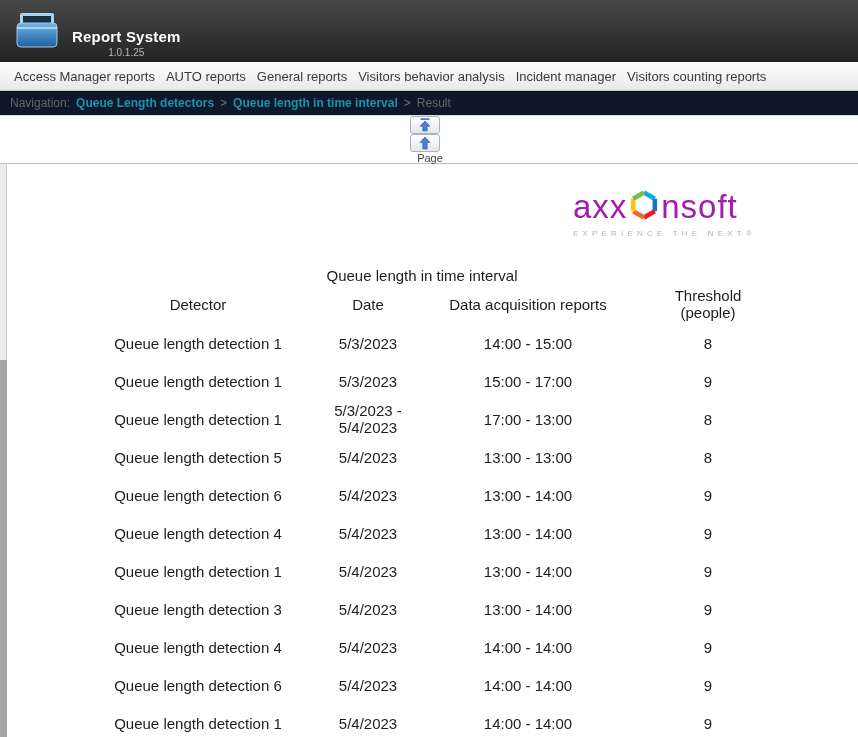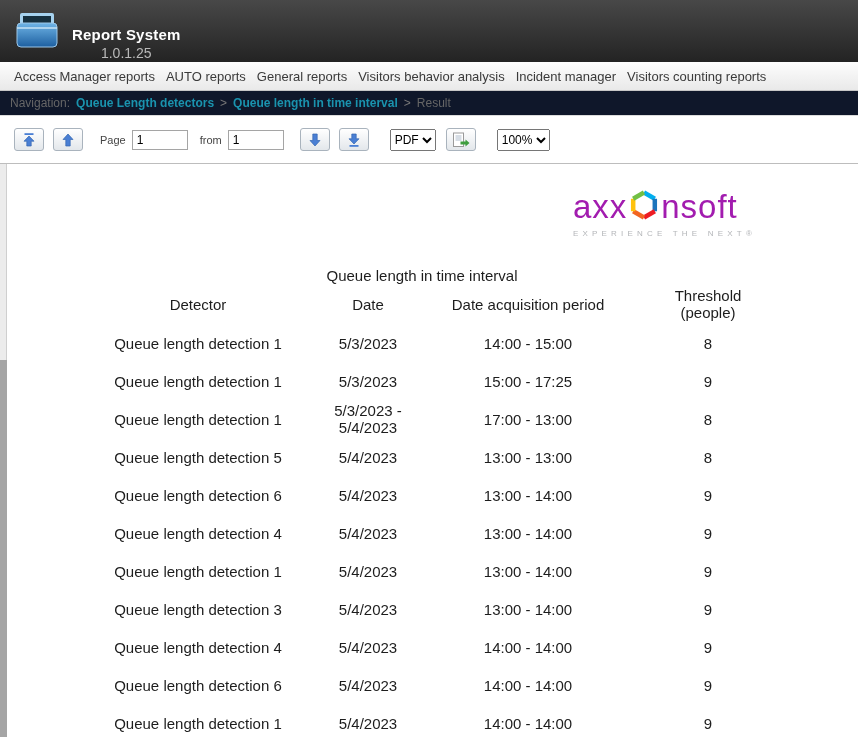--- a/index.html
+++ b/index.html
@@ -5,39 +5,39 @@
   * { box-sizing: border-box; margin: 0; padding: 0; }
   html,body { width:858px; height:737px; overflow:hidden; }
   body { font-family:"Liberation Sans","DejaVu Sans",sans-serif; background:#fff; }
 
   
   .app-header{ height:62px; background:linear-gradient(#484848,#232323);
     display:flex; align-items:center; padding:0 14px; gap:12px; }
   .app-icon svg{ display:block; }
   .app-titles{ display:flex; flex-direction:column; align-items:center;margin-top:24px; }
   .app-title{ color:#ffffff; font-size:15px; font-weight:bold; letter-spacing:.2px; }
-  .app-version{ color:#b9b9b9; font-size:14px; margin-top:2px; }
+  .app-version{ color:#b9b9b9; font-size:10px; margin-top:2px; }
 
   
   .menu-bar{ height:29px; background:linear-gradient(#fdfdfd,#e9e9e9);
     border-bottom:1px solid #c6c6c6; display:flex; align-items:center;
     gap:11px; padding:0 14px; white-space:nowrap; overflow:hidden; }
   .menu-item{ font-size:13px; color:#3a3a3a; cursor:pointer; flex:0 0 auto; }
 
   
   .breadcrumb-bar{ height:25px; background:#0f172a; border-bottom:1px solid #dcdcdc;
     display:flex; align-items:center; padding:0 10px; font-size:12px; color:#666;
     gap:6px; white-space:nowrap; }
   .crumb-link{ color:#1a93ae; font-weight:bold; text-decoration:none; cursor:pointer; }
   .crumb-sep{ color:#777; }
   .crumb-current{ color:#666; }
 
   
   .toolbar{ height:48px; background:#ffffff; border-bottom:1px solid #bdbdbd;
-    display:flex; align-items:center; padding:0 14px; }
+    display:flex; align-items:center; padding:0 14px;flex-direction:column; }
   .tb-btn{ width:30px; height:23px; border:1px solid #a9b3bd; border-radius:3px;
     background:linear-gradient(#ffffff,#e3e7eb); display:flex; align-items:center;
     justify-content:center; padding:0; margin-right:9px; cursor:pointer; }
   .tb-btn svg{ display:block; }
   .tb-label{ font-size:11px; color:#444; margin:0 6px 0 8px; }
   .tb-input{ width:56px; height:20px; border:1px solid #a5a5a5; font-size:12px;
     padding:0 4px; font-family:"Liberation Sans",sans-serif; }
   .tb-input.second{ margin-right:16px; }
   .tb-select{ height:22px; font-size:12px; margin-right:10px;
     font-family:"Liberation Sans",sans-serif; }
@@ -189,36 +189,36 @@
       </div>
       <div class="logo-tagline">EXPERIENCE THE NEXT®</div>
     </div>
 
     <div class="report-title">Queue length in time interval</div>
 
     <div class="report-table">
       <div class="t-row t-head">
         <div class="cell c1">Detector</div>
         <div class="cell c2">Date</div>
-        <div class="cell c3">Date acquisition period</div>
+        <div class="cell c3">Data acquisition reports</div>
         <div class="cell c4">Threshold
 (people)</div>
       </div>
       <div>
   <div class="t-row">
     <div class="cell c1">Queue length detection 1</div>
     <div class="cell c2">5/3/2023</div>
     <div class="cell c3">14:00 - 15:00</div>
     <div class="cell c4">8</div>
   </div>
 
   <div class="t-row">
     <div class="cell c1">Queue length detection 1</div>
     <div class="cell c2">5/3/2023</div>
-    <div class="cell c3">15:00 - 17:25</div>
+    <div class="cell c3">15:00 - 17:00</div>
     <div class="cell c4">9</div>
   </div>
 
   <div class="t-row">
     <div class="cell c1">Queue length detection 1</div>
     <div class="cell c2">5/3/2023 -
 5/4/2023</div>
     <div class="cell c3">17:00 - 13:00</div>
     <div class="cell c4">8</div>
   </div>

